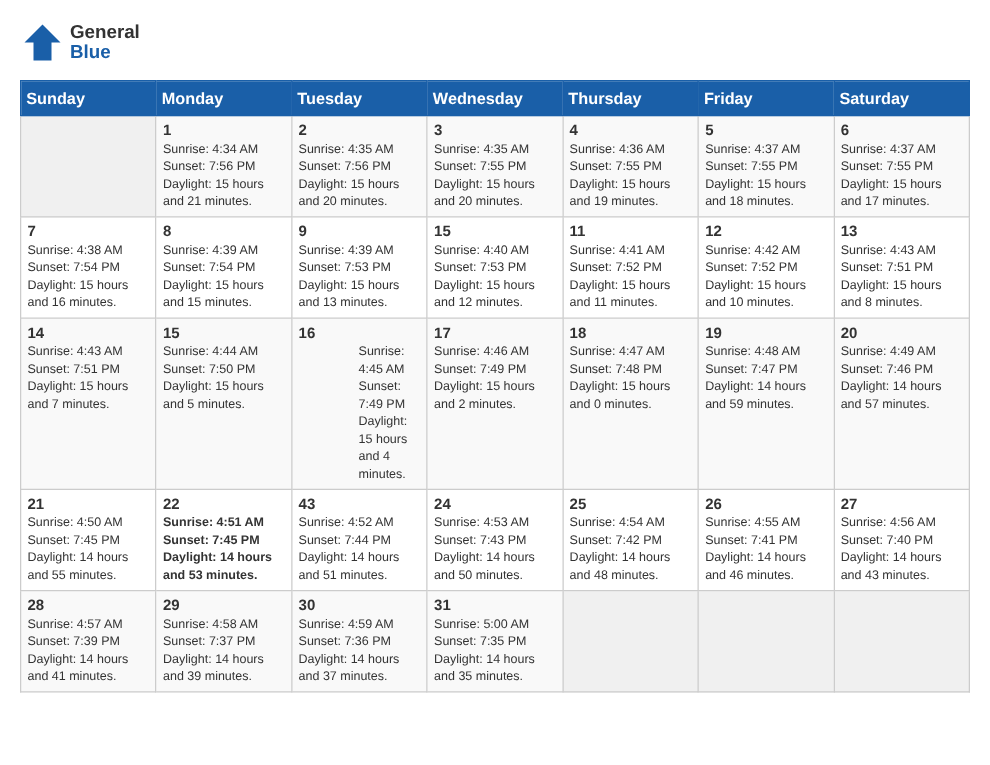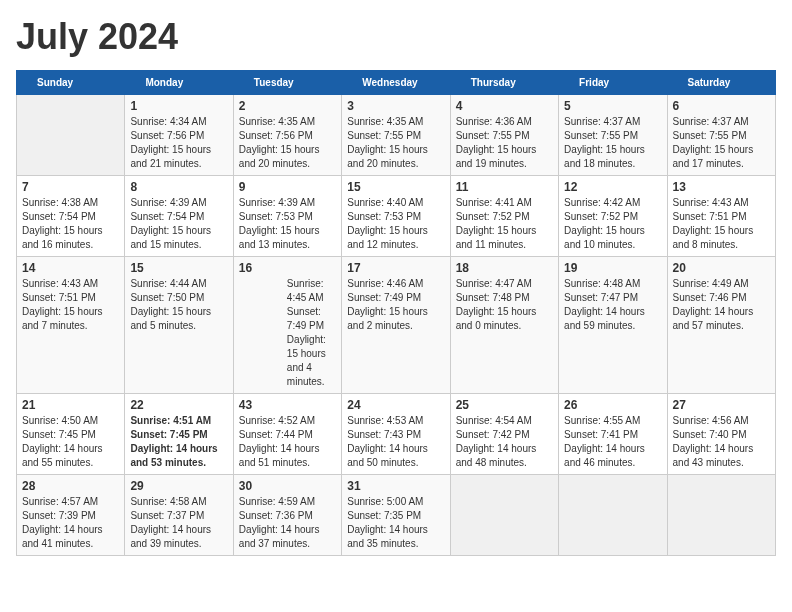--- a/index.html
+++ b/index.html
@@ -53,23 +53,23 @@
       color: #555;
     }
     table {
       width: 100%;
       border-collapse: collapse;
       table-layout: fixed;
     }
     thead tr th {
       background-color: #1a5fa8;
       color: #fff;
-      font-size: 10px;
-      font-weight: bold;
-      padding: 6px 20px;
+      font-size: 13px;
+      font-weight: bold;
+      padding: 6px 4px;
       text-align: left;
       border: 1px solid #1a5fa8;
     }
     tbody tr td {
       vertical-align: top;
       border: 1px solid #ccc;
       padding: 4px 5px;
       font-size: 10.5px;
       color: #333;
       min-height: 80px;
@@ -92,22 +92,30 @@
       color: #333;
     }
     .empty-cell {
       background: #f0f0f0 !important;
     }
   </style>
 </head>
 <body>
 
 <div class="header-area">
+  <div class="logo">
+    <svg class="logo-icon" viewBox="0 0 40 40">
+      <polygon points="20,4 36,20 28,20 28,36 12,36 12,20 4,20" fill="#1a5fa8"></polygon>
+    </svg>
+    <div class="logo-text">
+      <span class="logo-general">General</span>
+      <span class="logo-blue">Blue</span>
+    </div>
+  </div>
   <div class="title-area">
-    <div class="cal-title">July 2024</div>
   </div>
 </div>
 
 <table>
   <thead>
     <tr>
 
     <th>Sunday</th>
         <th>Monday</th>
         <th>Tuesday</th>

